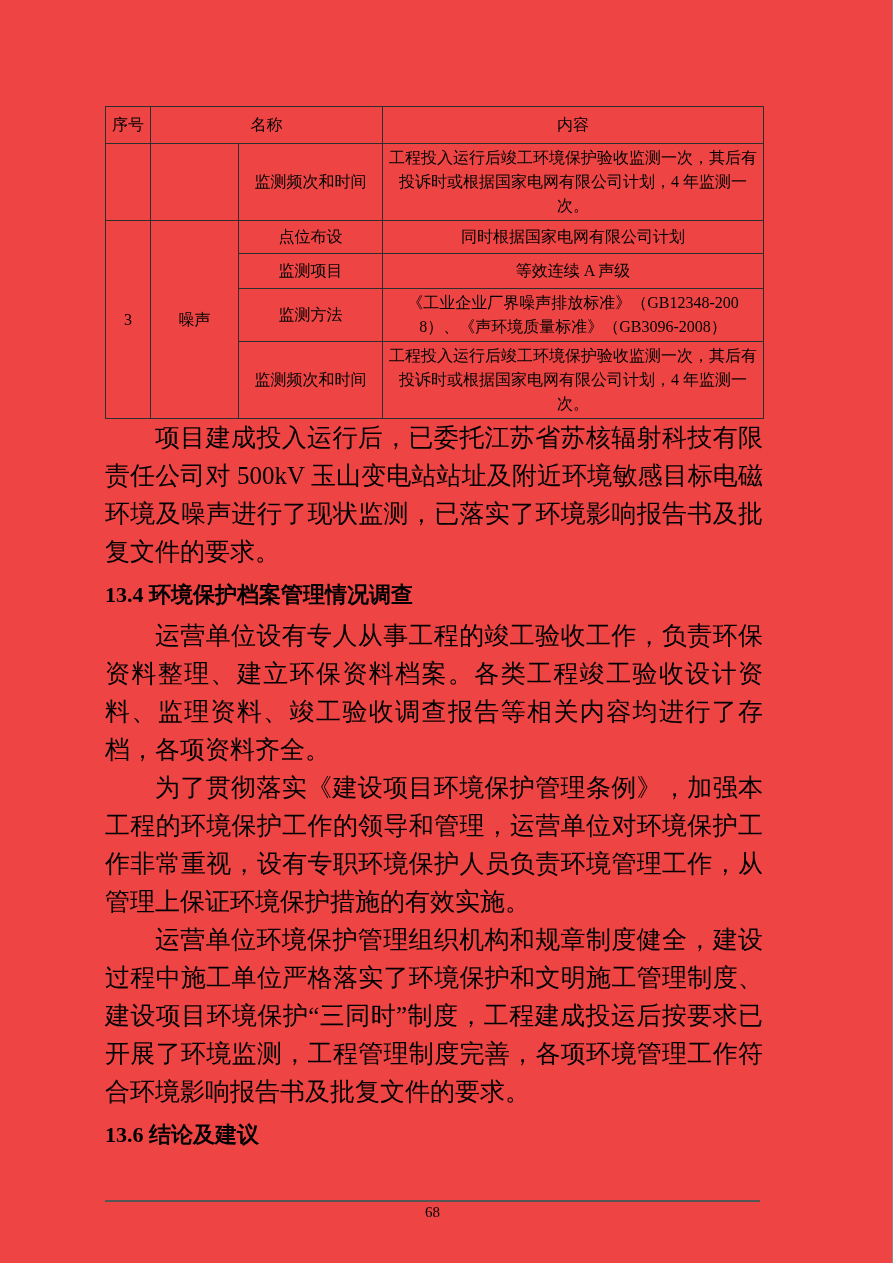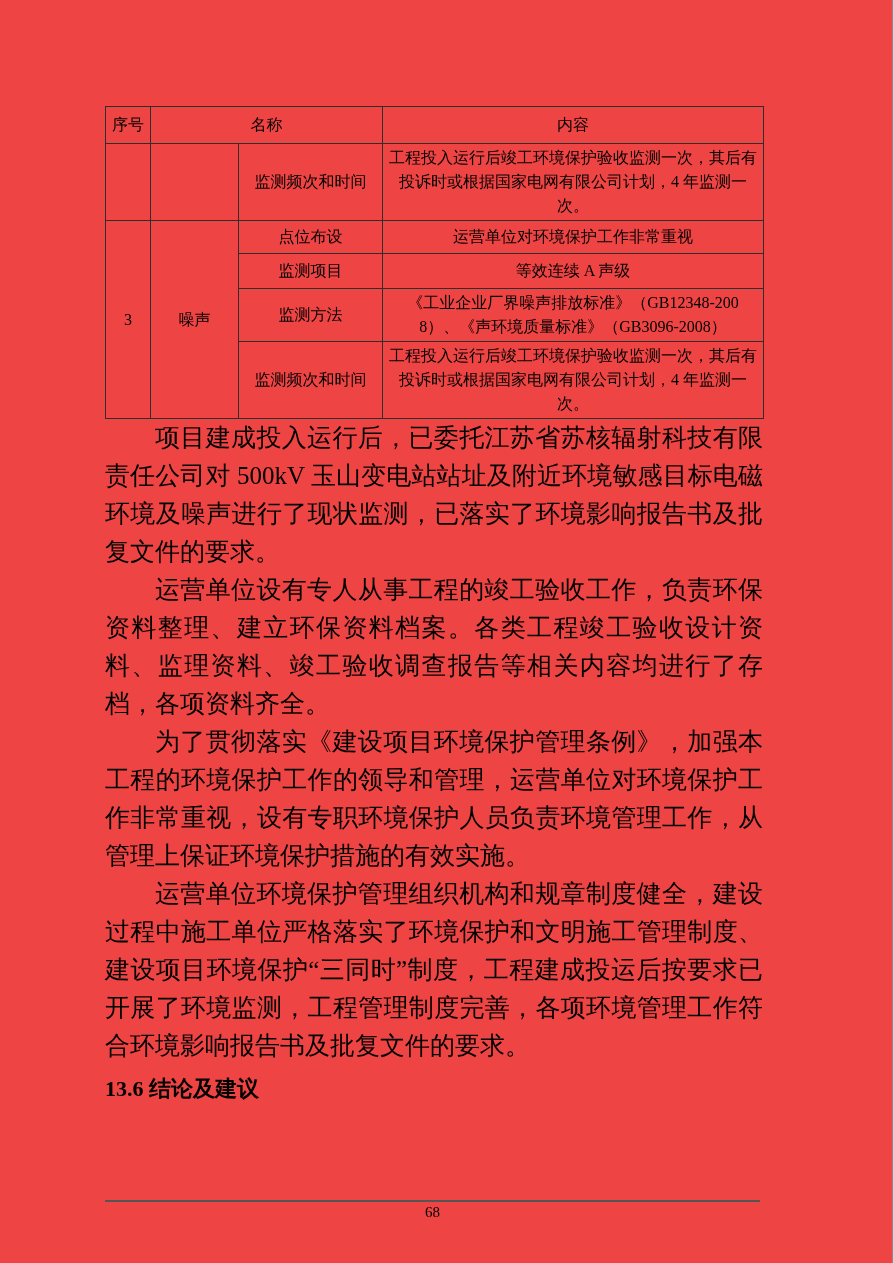--- a/index.html
+++ b/index.html
@@ -107,39 +107,40 @@
         <tr class="h-carry">
           <td></td>
           <td></td>
           <td>监测频次和时间</td>
           <td>工程投入运行后竣工环境保护验收监测一次，其后有投诉时或根据国家电网有限公司计划，4 年监测一次。</td>
         </tr>
         <tr class="h-r1">
           <td rowspan="4">3</td>
           <td rowspan="4">噪声</td>
           <td>点位布设</td>
-          <td>运营单位对环境保护工作非常重视</td>
+          <td>同时根据国家电网有限公司计划</td>
         </tr>
         <tr class="h-r2">
           <td>监测项目</td>
           <td>等效连续 A 声级</td>
         </tr>
         <tr class="h-r3">
           <td>监测方法</td>
           <td>《工业企业厂界噪声排放标准》（GB12348-2008）、《声环境质量标准》（GB3096-2008）</td>
         </tr>
         <tr class="h-r4">
           <td>监测频次和时间</td>
           <td>工程投入运行后竣工环境保护验收监测一次，其后有投诉时或根据国家电网有限公司计划，4 年监测一次。</td>
         </tr>
       </tbody>
     </table>
 
     <p class="body-para first-para">项目建成投入运行后，已委托江苏省苏核辐射科技有限责任公司对 500kV 玉山变电站站址及附近环境敏感目标电磁环境及噪声进行了现状监测，已落实了环境影响报告书及批复文件的要求。</p>
 
+    <h2 class="sec-heading">13.4 环境保护档案管理情况调查</h2>
     <p class="body-para">运营单位设有专人从事工程的竣工验收工作，负责环保资料整理、建立环保资料档案。各类工程竣工验收设计资料、监理资料、竣工验收调查报告等相关内容均进行了存档，各项资料齐全。</p>
 
     <p class="body-para">为了贯彻落实《建设项目环境保护管理条例》，加强本工程的环境保护工作的领导和管理，运营单位对环境保护工作非常重视，设有专职环境保护人员负责环境管理工作，从管理上保证环境保护措施的有效实施。</p>
     <p class="body-para">运营单位环境保护管理组织机构和规章制度健全，建设过程中施工单位严格落实了环境保护和文明施工管理制度、建设项目环境保护“三同时”制度，工程建成投运后按要求已开展了环境监测，工程管理制度完善，各项环境管理工作符合环境影响报告书及批复文件的要求。</p>
 
     <h2 class="sec-heading">13.6 结论及建议</h2>
 
   </div>
 
   <div class="footer">

